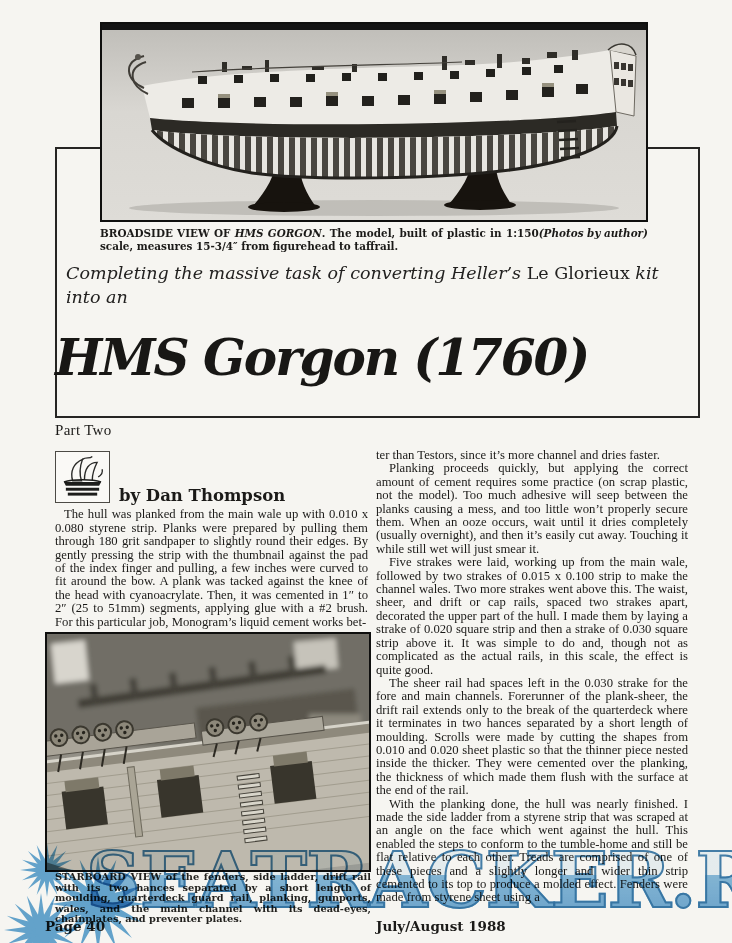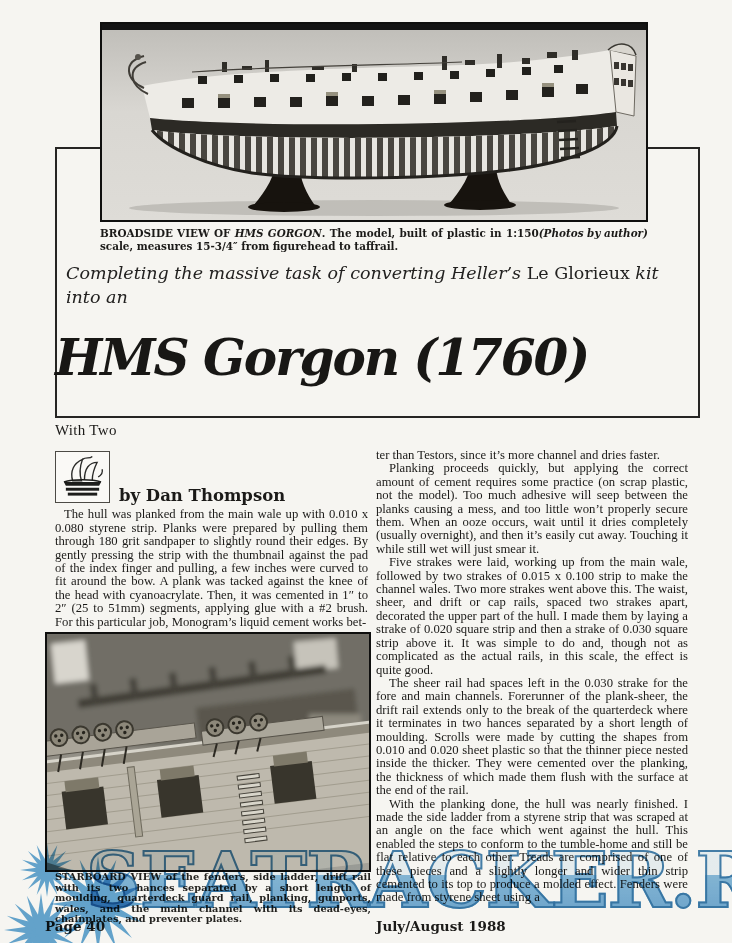--- a/index.html
+++ b/index.html
@@ -236,21 +236,21 @@
   <span>BROADSIDE VIEW OF </span><span class="ship">HMS GORGON</span><span>. The model, built of plastic in 1:150 scale, measures 15-3/4″ from figurehead to taffrail.</span>
 </p>
 
 <div class="intro">
   <div><span>Completing the massive task of converting Heller’s </span><span class="kit">Le Glorieux</span><span> kit into an</span></div>
 </div>
 
 <h1 class="headline-title">HMS Gorgon (1760)</h1>
 
 <div class="col col-left">
-  <div class="part-label">With Two</div>
+  <div class="part-label">Part Two</div>
   <div class="logo-box">
     <svg viewBox="0 0 48 44">
       <g fill="none" stroke="#2a2a28" stroke-width="1.4">
         <path d="M14,26 C11,16 15,8 24,4 C21,12 21,20 23,26 Z"></path>
         <path d="M26,25 C26,13 31,7 39,7 C36,13 34,19 34,25"></path>
         <path d="M24,4 C28,1 31,4 34,1"></path>
         <path d="M40,22 C43,20 45,17 44,14"></path>
       </g>
       <g fill="#1d1d1b">
         <path d="M5,27 L43,27 L41,31 L7,31 Z"></path>

